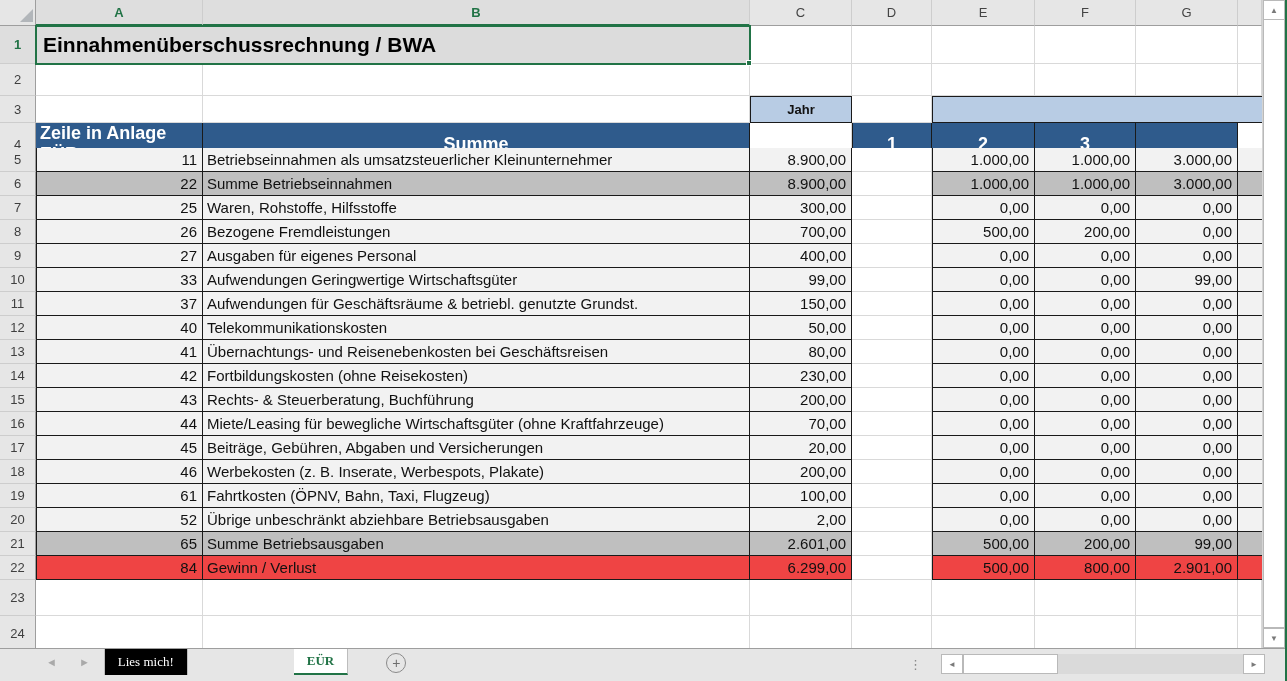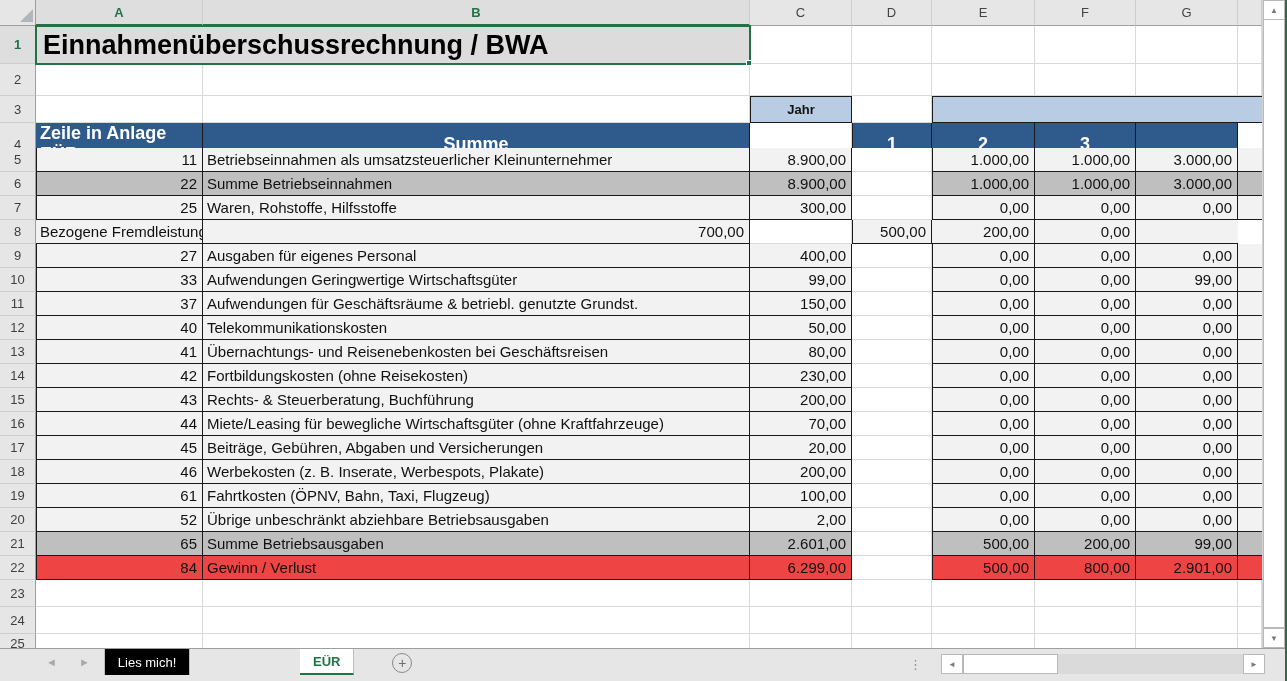--- a/index.html
+++ b/index.html
@@ -29,21 +29,21 @@
   .cell { display:flex; align-items:center; font-size:15px; color:#111;
     border-right:1px solid #d9d9d9; border-bottom:1px solid #d9d9d9; overflow:hidden; white-space:nowrap; }
   .num { justify-content:flex-end; padding-right:5px; }
   .txt { padding-left:4px; }
 
   
   .row1 { height:38px; }
   .titlecell { grid-column:2 / span 2; background:#dcdcdc; border:1px solid #6f6f6f;
     outline:2px solid #217346; outline-offset:-1px; position:relative;
     display:flex; align-items:center; padding-left:6px;
-    font-size:27px; font-weight:bold; color:#000; }
+    font-size:21px; font-weight:bold; color:#000; }
   .handle { position:absolute; right:-3px; bottom:-3px; width:6px; height:6px;
     background:#217346; border:1px solid #fff; }
 
   
   .row2 { height:32px; }
   .row3 { height:27px; }
   .row4 { height:25px; }
   .jahr { background:#B8CCE4; border:1px solid #1a1a1a; justify-content:center;
     font-weight:bold; font-size:13px; }
   .band { grid-column:6 / span 4; background:#B8CCE4; border:1px solid #1a1a1a; border-right:none; }
@@ -56,34 +56,34 @@
   
   .xrow { height:24px; }
   .xrow .cell.t { background:#F2F2F2; border-right:1px solid #1a1a1a; border-bottom:1px solid #1a1a1a; }
   .xrow .cell.a { border-left:1px solid #1a1a1a; }
   .xrow .cell.d { background:#fff; }
   .xrow .cell.h { border-right:none; }
   .xrow.style-sum .cell.t { background:#BFBFBF; }
   .xrow.style-result .cell.t { background:#ef4444; }
 
   
-  .erow { height:27px; } .erow25 { height:20px; }
+  .erow { height:36px; } .erow25 { height:20px; }
 
   
   .vscroll { width:23px; background:#f1f1f1; border-left:1px solid #d4d4d4;
     display:flex; flex-direction:column; }
   .vbtn { height:20px; background:#fff; border:1px solid #b9b9b9; display:flex;
     align-items:center; justify-content:center; font-size:8px; color:#7a7a7a; }
   .vthumb { flex:1; background:#fff; border:1px solid #b9b9b9; border-top:none; }
 
   
   .tabbar { height:33px; background:#e6e6e6; border-top:1px solid #9e9e9e;
     display:flex; align-items:flex-start; width:1285px; }
   .navarrows { display:flex; gap:22px; padding:7px 14px 0 46px; color:#a9a9a9; font-size:11px; }
-  .tabs { display:flex; height:26px; border-left:1px solid #bdbdbd; }
+  .tabs { display:flex; height:26px; border-left:1px solid #bdbdbd;font-family:Liberation Serif, serif; }
   .tab { height:26px; padding:0 13px; display:flex; align-items:center; font-size:13px;
     border-right:1px solid #bdbdbd; cursor:default; }
   .tab.style-black { background:#000; color:#fff; }
   .tab.style-yellow { background:#ffff00; color:#000;margin-top:48px; }
   .tab.style-active { background:#fff; color:#217346; font-weight:bold;
     border-bottom:2px solid #217346; }
   .addsheet { margin:4px 0 0 38px; width:20px; height:20px; border:1px solid #8a8a8a;
     border-radius:50%; display:flex; align-items:center; justify-content:center;
     color:#6e6e6e; font-size:14px; background:#e6e6e6; }
   .tabbar-right { margin-left:auto; display:flex; align-items:center; padding-top:5px; }
@@ -194,20 +194,21 @@
             <div class="cell t num">300,00</div>
             <div class="cell d"></div>
             <div class="cell t num eleft">0,00</div>
             <div class="cell t num">0,00</div>
             <div class="cell t num">0,00</div>
             <div class="cell t h"></div>
           </div>
 
           <div class="xrow cols style-normal">
             <div class="gut">8</div>
+            <div class="cell t a num">26</div>
             <div class="cell t txt">Bezogene Fremdleistungen</div>
             <div class="cell t num">700,00</div>
             <div class="cell d"></div>
             <div class="cell t num eleft">500,00</div>
             <div class="cell t num">200,00</div>
             <div class="cell t num">0,00</div>
             <div class="cell t h"></div>
           </div>
 
           <div class="xrow cols style-normal">

